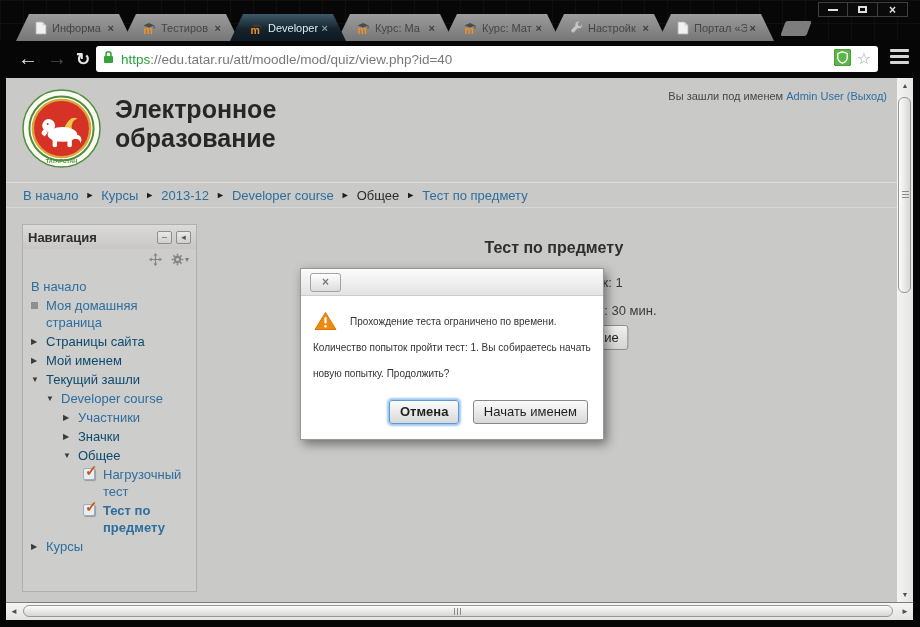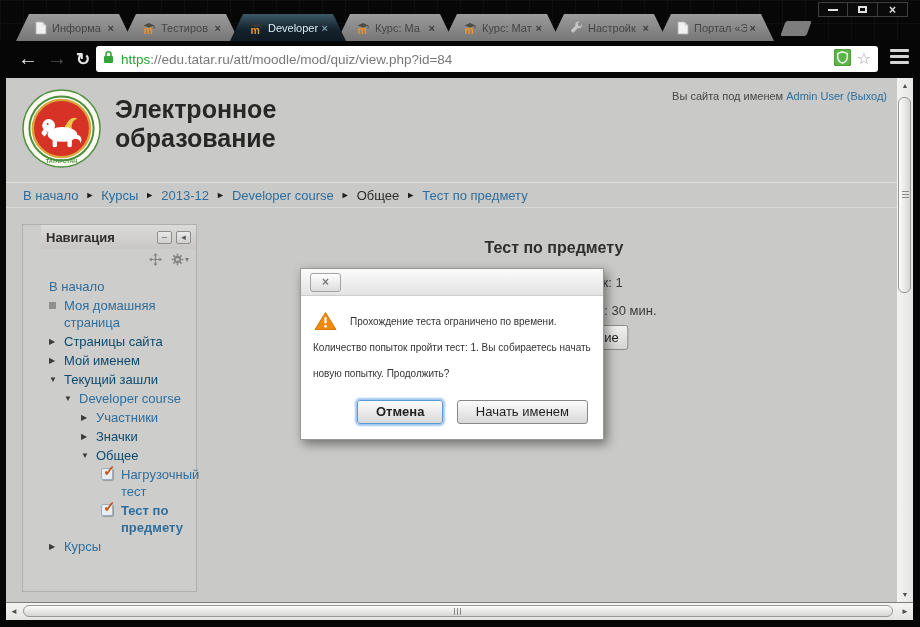--- a/index.html
+++ b/index.html
@@ -87,21 +87,21 @@
     border-top:1px solid #dddddb; border-bottom:1px solid #d8d8d6;
     display:flex; align-items:center; padding-left:17px;
   }
   .crumb { font-size:13px; color:#2e6e9e; text-decoration:none; }
   .crumb.plain { color:#2c2c2c; }
   .crumb-sep { font-size:9px; color:#1d1d1d; margin:0 7px; }
 
   
   .navblock {
     position:absolute; left:16px; top:146px; width:175px; height:368px;
-    background:#cdcdcb; border:1px solid #b0b0ae;padding-left:18px;
+    background:#cdcdcb; border:1px solid #b0b0ae;
   }
   .nb-header {
     height:24px; display:flex; align-items:center; padding:0 5px;
     background:linear-gradient(#dbdbd9, #c9c7c5);
   }
   .nb-title { flex:1; font-size:13px; font-weight:bold; color:#2e2e2e; }
   .nb-box {
     width:15px; height:13px; border:1px solid #8d8d8d; border-radius:2px;
     background:linear-gradient(#eaeaea,#cfcfcf); margin-left:4px;
     display:flex; align-items:center; justify-content:center;
@@ -167,21 +167,21 @@
     font-size:12px; font-weight:bold; display:flex; align-items:center; justify-content:center;
     cursor:default;
   }
   .dlg-body { position:relative; padding:13px 12px 2px; }
   .warn-icon { position:absolute; left:13px; top:15px; }
   .dlg-msg { font-size:10px; line-height:26px; color:#333; text-indent:37px; }
   .dlg-buttons { text-align:right; padding:11px 15px 15px; }
   .dlg-btn {
     display:inline-block; font-size:13px; color:#1f1f1f;
     background:linear-gradient(#fcfcfc,#d8d8d8); border:1px solid #888;
-    border-radius:3px; padding:3px 18px 4px; margin-left:9px;
+    border-radius:3px; padding:3px 10px 4px; margin-left:9px;
   }
   .dlg-btn.primary {
     font-weight:bold; border:1px solid #5b9bd5;
     box-shadow:0 0 2px 2px rgba(100,160,230,.6);
   }
 
   
   .vscroll {
     position:absolute; left:897px; top:78px; width:16px; height:524px;
     background:linear-gradient(to right,#f3f3f1,#e5e5e3);
@@ -312,39 +312,39 @@
 <span class="nav-glyph fwd-btn">→</span>
 <span class="nav-glyph reload-btn">↻</span>
 
 <div class="urlbar">
   <span>
     <svg width="11" height="14" viewBox="0 0 11 14">
         <rect x="1" y="6" width="9" height="7" rx="1" fill="#35a53a"></rect>
         <path d="M3 6 V4.3 a2.5 2.5 0 0 1 5 0 V6" fill="none" stroke="#35a53a" stroke-width="1.6"></path>
       </svg>
   </span>
-  <span class="url-text"><span class="url-scheme">https</span><span>://edu.tatar.ru/att/moodle/mod/quiz/view.php?id=84</span></span>
+  <span class="url-text"><span class="url-scheme">https</span><span>://edu.tatar.ru/att/moodle/mod/quiz/view.php?id=40</span></span>
   <span>
     <svg width="17" height="17" viewBox="0 0 17 17">
         <rect width="17" height="17" rx="3" fill="#5cb547" stroke="#3f8c2f"></rect>
         <path d="M8.5 2.8 L13.2 4.4 V8.4 c0 3.1-2.1 4.7-4.7 5.8 C6 13.1 3.8 11.5 3.8 8.4 V4.4 Z" fill="none" stroke="#fff" stroke-width="1.3"></path>
       </svg>
   </span>
   <span class="star-glyph">☆</span>
 </div>
 <div class="menu-btn">
   <div></div>
   <div></div>
   <div></div>
 </div>
 
 <div class="page">
 
   <div class="login-line">
-    <span>Вы сайта под именем</span>
+    <span>Вы зашли под именем</span>
     <a href="#">Admin User</a>
     <a href="#">(Выход)</a>
   </div>
 
   <div class="logo">
     <svg width="79" height="79" viewBox="0 0 80 80">
       <circle cx="40" cy="40" r="39" fill="#fdfbf0" stroke="#4b8f3f" stroke-width="1.5"></circle>
       <circle cx="40" cy="40" r="32.5" fill="none" stroke="#4b8f3f" stroke-width="2"></circle>
       <circle cx="40" cy="40" r="29" fill="#d63226" stroke="#d9a43a" stroke-width="2.5"></circle>
       <path d="M43 39 q6 -13 13 -9 q-7 2 -5.5 11 z" fill="#e8c84a"></path>

